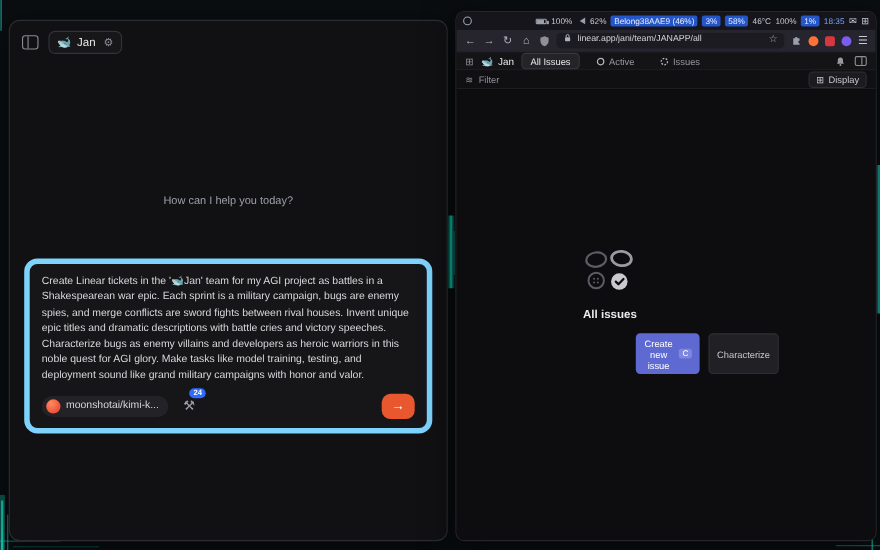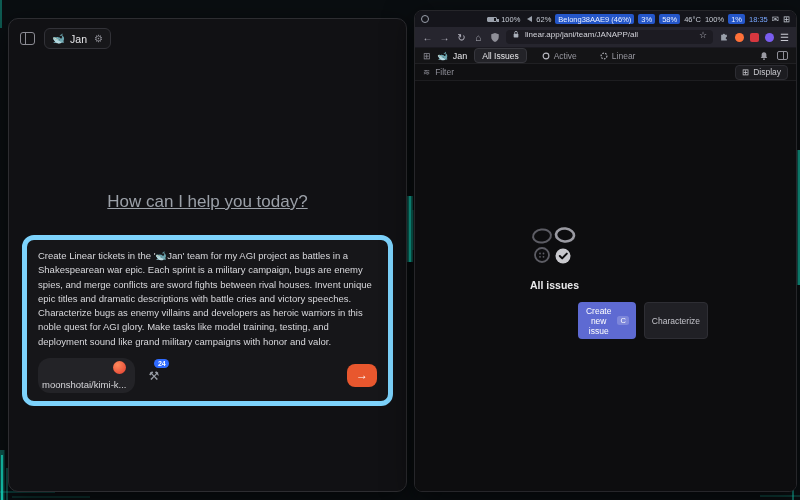--- a/index.html
+++ b/index.html
@@ -19,27 +19,27 @@
     z-index:2; box-shadow:0 8px 30px rgba(0,0,0,.55);
   }
   .chat-header { display:flex; align-items:center; gap:9px; padding:9px 11px; }
   .panel-icon { width:15px; height:13px; border:1.4px solid #8b8b93; border-radius:3px; position:relative; cursor:pointer; }
   .panel-icon::before { content:""; position:absolute; left:4px; top:0; bottom:0; width:1.4px; background:#8b8b93; }
   .team-pill { display:flex; align-items:center; gap:5px; border:1px solid #323238; background:#17171a;
     border-radius:6px; padding:3px 7px; font-size:10.5px; color:#e7e7ea; cursor:pointer; }
   .team-pill .gear { color:#8b8b93; font-size:10px; margin-left:2px; }
   .greeting { position:absolute; top:158px; left:0; right:0; text-align:center; }
   .greeting h1 { font-family:"Liberation Serif", serif; font-size:25px; font-weight:600; color:#f2f2f4; letter-spacing:.3px; }
-  .greeting p { margin-top:15px; font-size:17px; color:#9ba0a8;text-decoration:underline; }
+  .greeting p { font-size:10px; color:#9ba0a8; }
   .prompt-card { position:absolute; top:216px; left:13px; right:13px;
     background:#161619; border:5px solid #7dd3fc; border-radius:12px; padding:9px 11px 8px; }
   .prompt-text { font-size:9.5px; line-height:1.5; color:#d8d8dc; cursor:text; }
   .prompt-row { display:flex; align-items:center; gap:13px; margin-top:9px; }
-  .model-pill { display:flex; align-items:flex-end; gap:5px; background:#232327; border-radius:12px;
-    padding:3px 9px 3px 4px; font-size:9.5px; color:#d6d6da; cursor:pointer;flex-direction:column; }
+  .model-pill { display:flex; align-items:flex-start; gap:5px; background:#232327; border-radius:12px;
+    padding:3px 9px 3px 4px; font-size:9.5px; color:#d6d6da; cursor:pointer; }
   .moonshot-dot { width:13px; height:13px; border-radius:50%;
     background:radial-gradient(circle at 35% 30%, #ff8a5c, #e23b2e); }
   .tools-wrap { position:relative; cursor:pointer; }
   .tools-glyph { font-size:12px; color:#9ba0a8; }
   .tools-badge { position:absolute; top:-7px; right:-10px; background:#2f6bff; color:#fff;
     font-size:7px; font-weight:bold; padding:1px 3.5px; border-radius:7px; }
   .send-btn { margin-left:auto; width:30px; height:23px; border:none; border-radius:8px;
     background:#e8572e; color:#fff; font-size:12px; display:flex; align-items:center; justify-content:center; cursor:pointer; }
 
   
@@ -216,21 +216,21 @@
     <div class="tab">
       <svg width="8" height="8" viewBox="0 0 10 10">
         <circle cx="5" cy="5" r="3.6" fill="none" stroke="#b8b8c0" stroke-width="1.4"></circle>
       </svg>
       <span>Active</span>
     </div>
     <div class="tab">
       <svg width="8" height="8" viewBox="0 0 10 10">
         <circle cx="5" cy="5" r="3.6" fill="none" stroke="#b8b8c0" stroke-width="1.4" stroke-dasharray="2 1.6"></circle>
       </svg>
-      <span>Linear</span>
+      <span>Issues</span>
     </div>
     <div class="lt-right">
       <svg width="10" height="10" viewBox="0 0 16 16">
         <path d="M8 2c-2.4 0-3.8 1.9-3.8 3.9V9L2.8 11h10.4L11.8 9V5.9C11.8 3.9 10.4 2 8 2z" fill="#9a9aa2"></path>
         <circle cx="8" cy="13" r="1.4" fill="#9a9aa2"></circle>
       </svg>
       <span class="lt-panel"></span>
     </div>
   </div>
 

